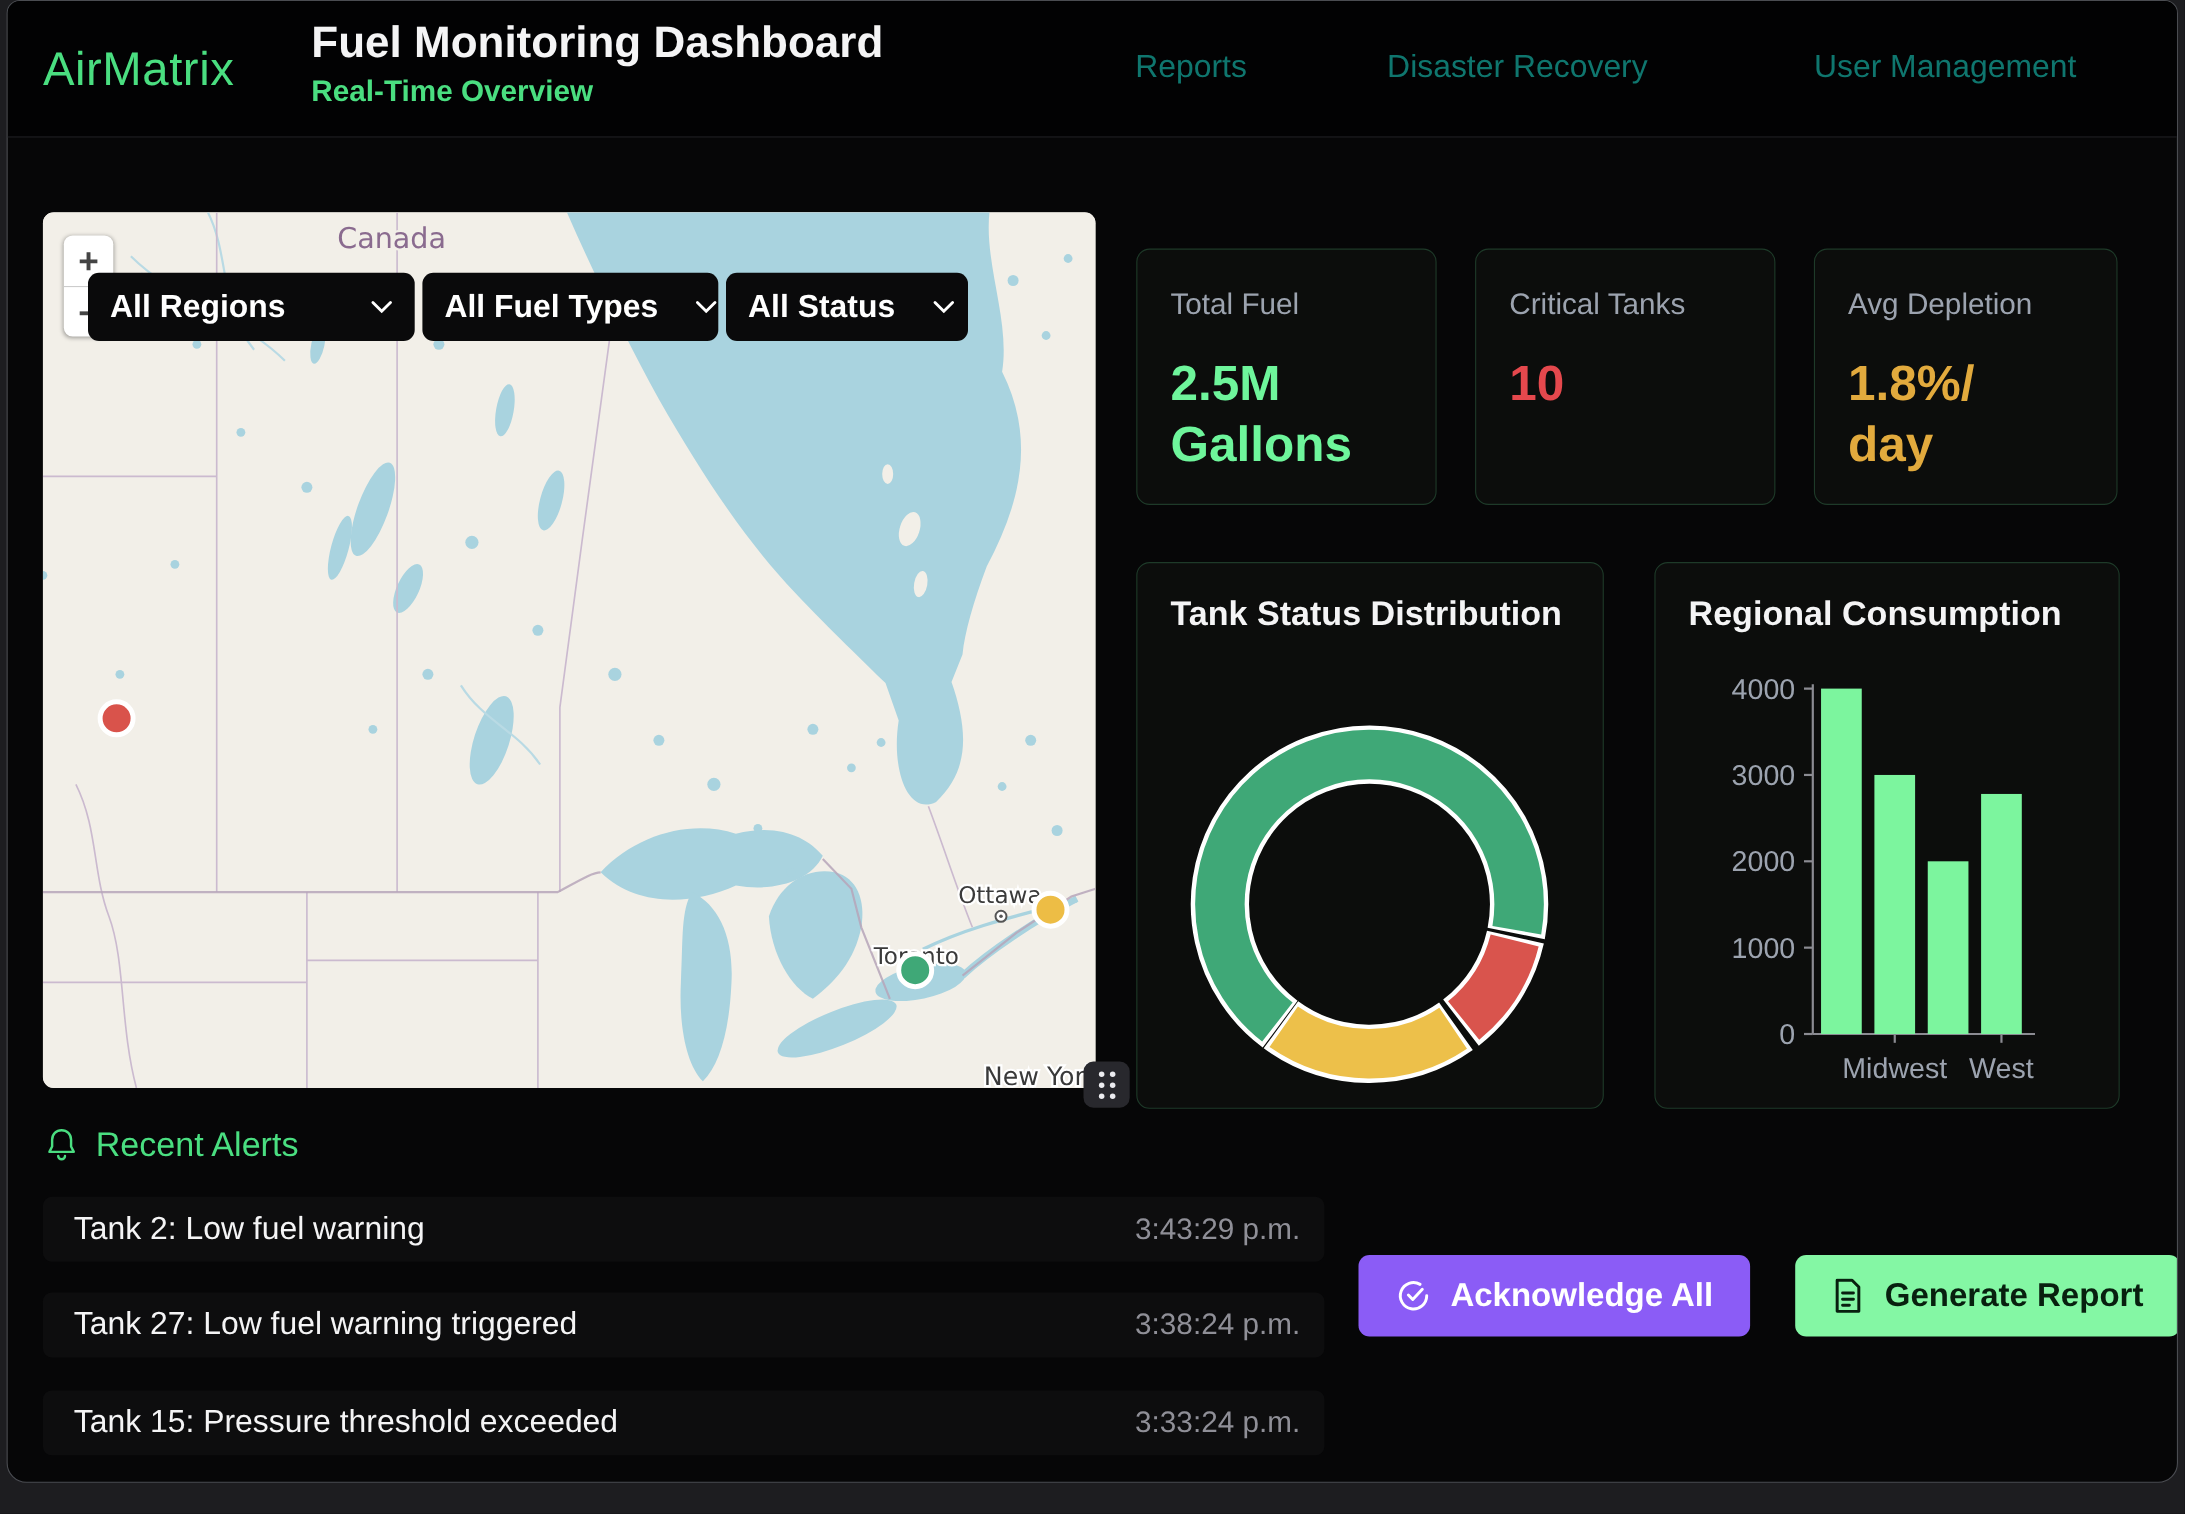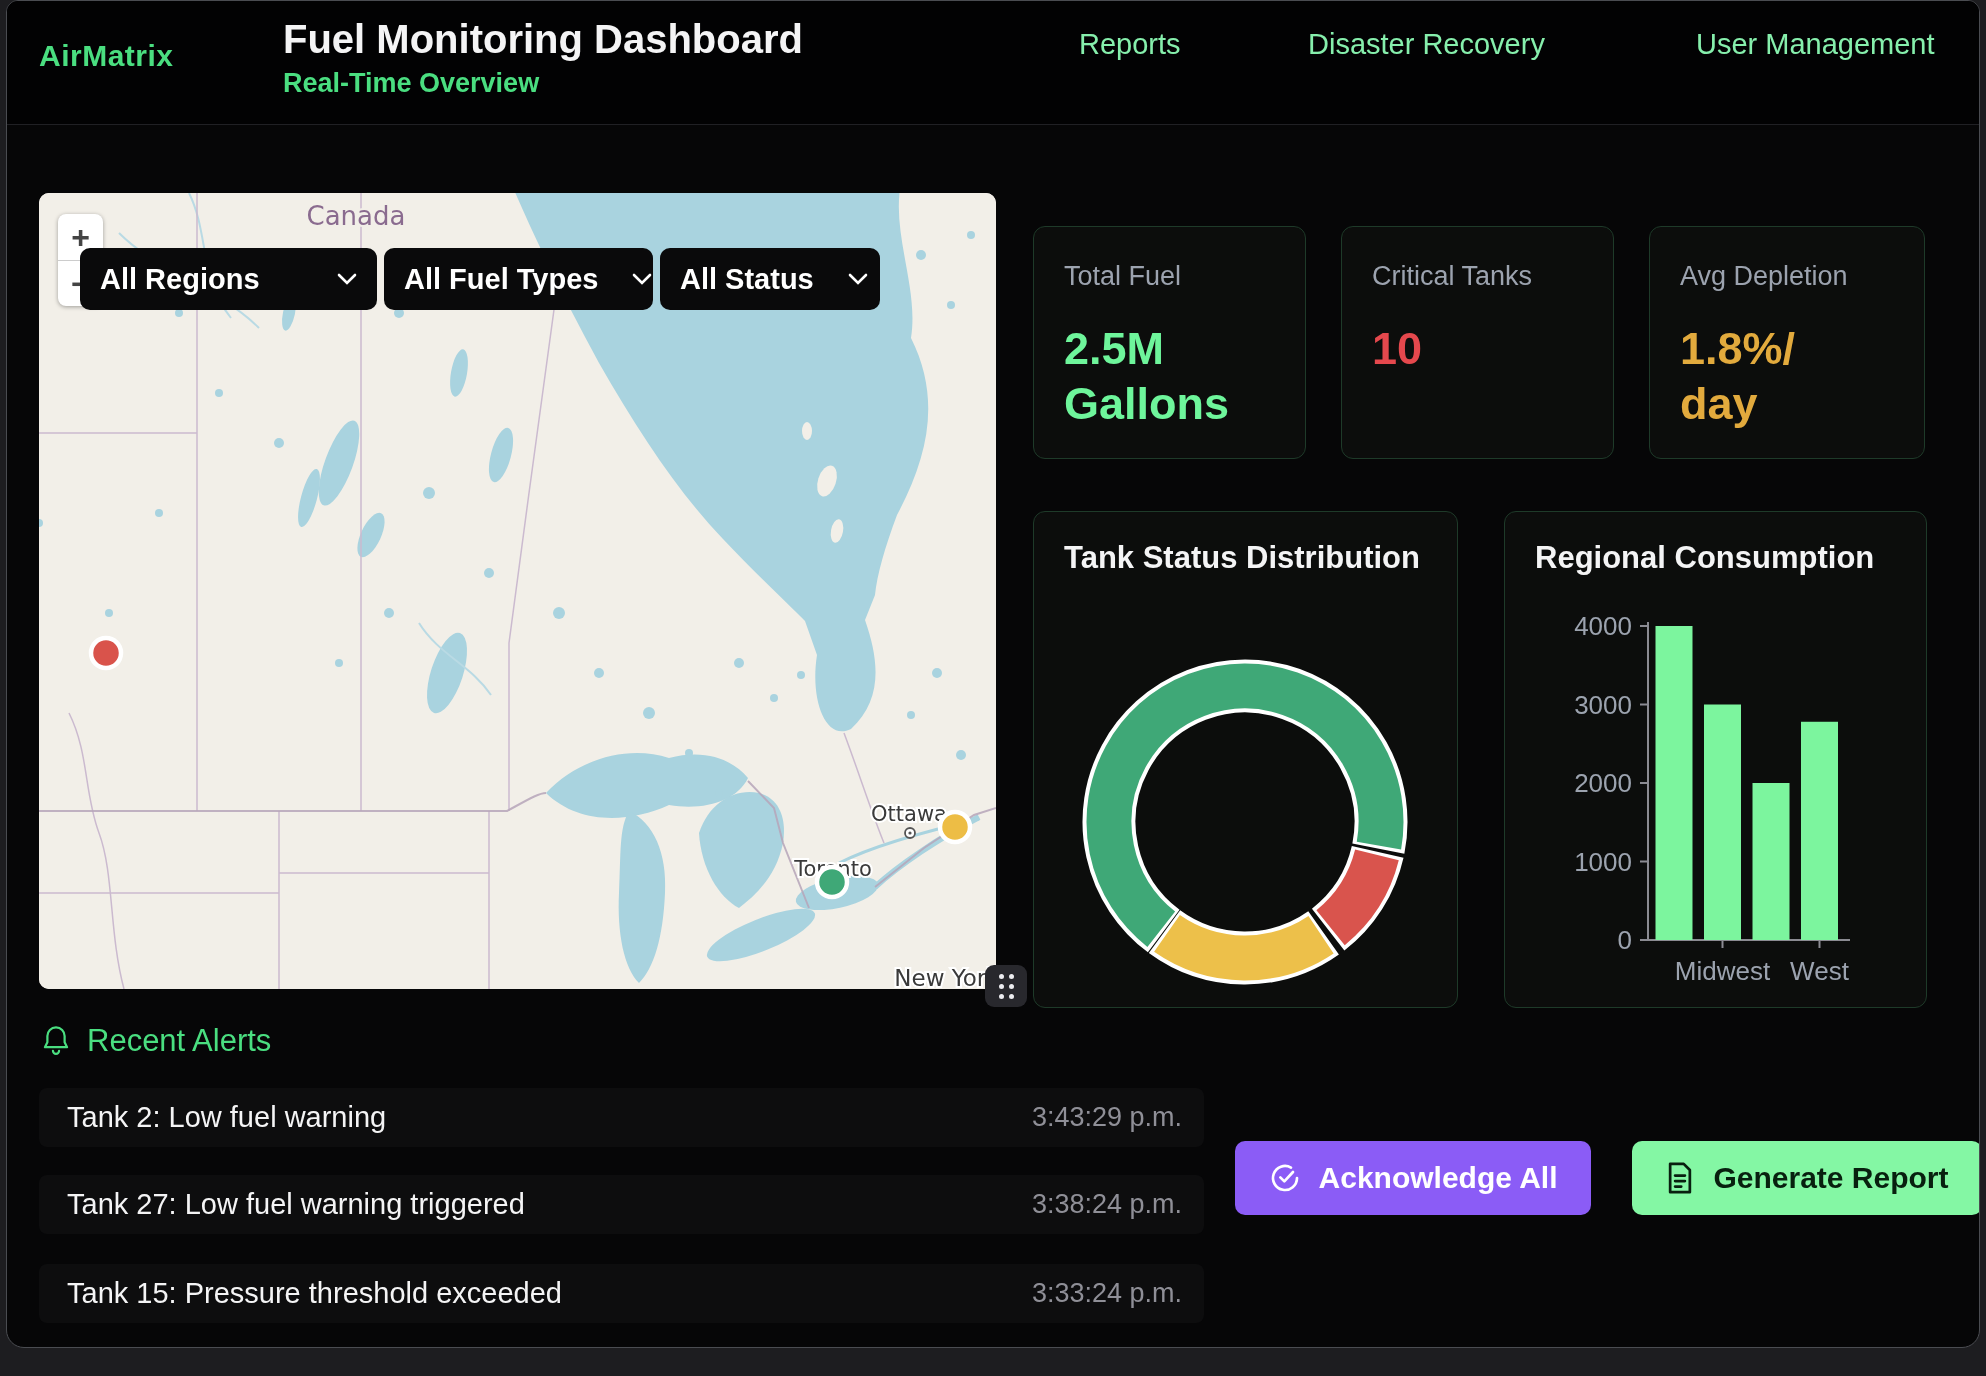--- a/index.html
+++ b/index.html
@@ -2,25 +2,25 @@
 <html><head>
 <meta charset="utf-8">
 <style>
   * { margin:0; padding:0; box-sizing:border-box; }
   html,body { width:1986px; height:1376px; background:#1d1d20; font-family:"Liberation Sans",sans-serif; overflow:hidden; }
   #app { position:absolute; left:6px; top:0; width:1974px; height:1348px;
          background:#060607; border:1.5px solid #4a4c51; border-radius:12px 12px 18px 18px; overflow:hidden; }
 
   
   #header { position:absolute; left:0; top:0; width:100%; height:124px; background:#020203; border-bottom:1px solid #202024; }
-  #logo { position:absolute; left:32px; top:38px; font-size:30px; font-weight:bold; color:#4ade80; letter-spacing:.5px; }
+  #logo { position:absolute; left:32px; top:38px; font-size:43px; font-weight:normal; color:#4ade80; letter-spacing:.5px; }
   #title-block { position:absolute; left:276px; top:16px; }
   #page-title { font-size:40px; font-weight:bold; color:#f4f4f5; }
   #page-subtitle { margin-top:6px; font-size:27px; font-weight:bold; color:#4ade80; }
-  .nav-item { position:absolute; top:27px; font-size:29px; color:#86efac; cursor:pointer;margin-left:47px; }
+  .nav-item { position:absolute; top:44px; font-size:29px; color:#0f766e; cursor:pointer; }
   #nav-reports { left:1025px; } #nav-dr { left:1254px; } #nav-um { left:1642px; }
 
   
   #map { position:absolute; left:32px; top:192px; width:957px; height:796px; border-radius:10px; overflow:hidden; background:#f2efe8; }
   #zoom-ctl { position:absolute; left:19px; top:21px; width:45px; height:92px; background:#fff; border-radius:8px;
               box-shadow:0 1px 4px rgba(0,0,0,.35); z-index:2; }
   .zoom-btn { width:100%; height:46px; display:flex; align-items:center; justify-content:center;
               font-size:32px; font-weight:bold; color:#444; cursor:pointer; }
   #zoom-ctl .divider { height:1px; background:#ccc; }
   .map-filter { position:absolute; top:55px; height:62px; background:#0a0a0b; border-radius:10px; z-index:3;

